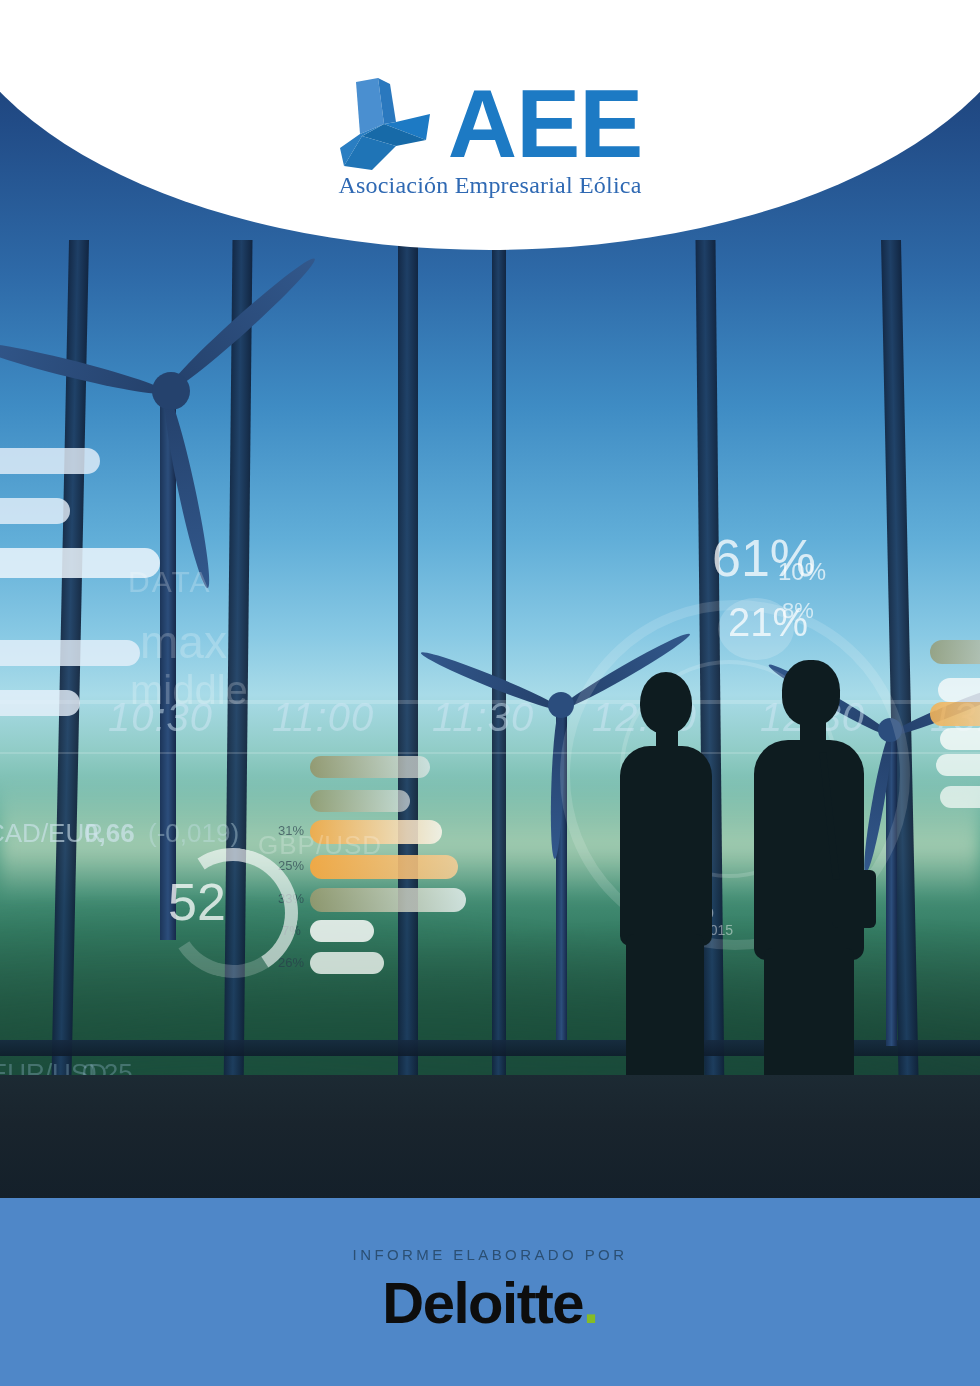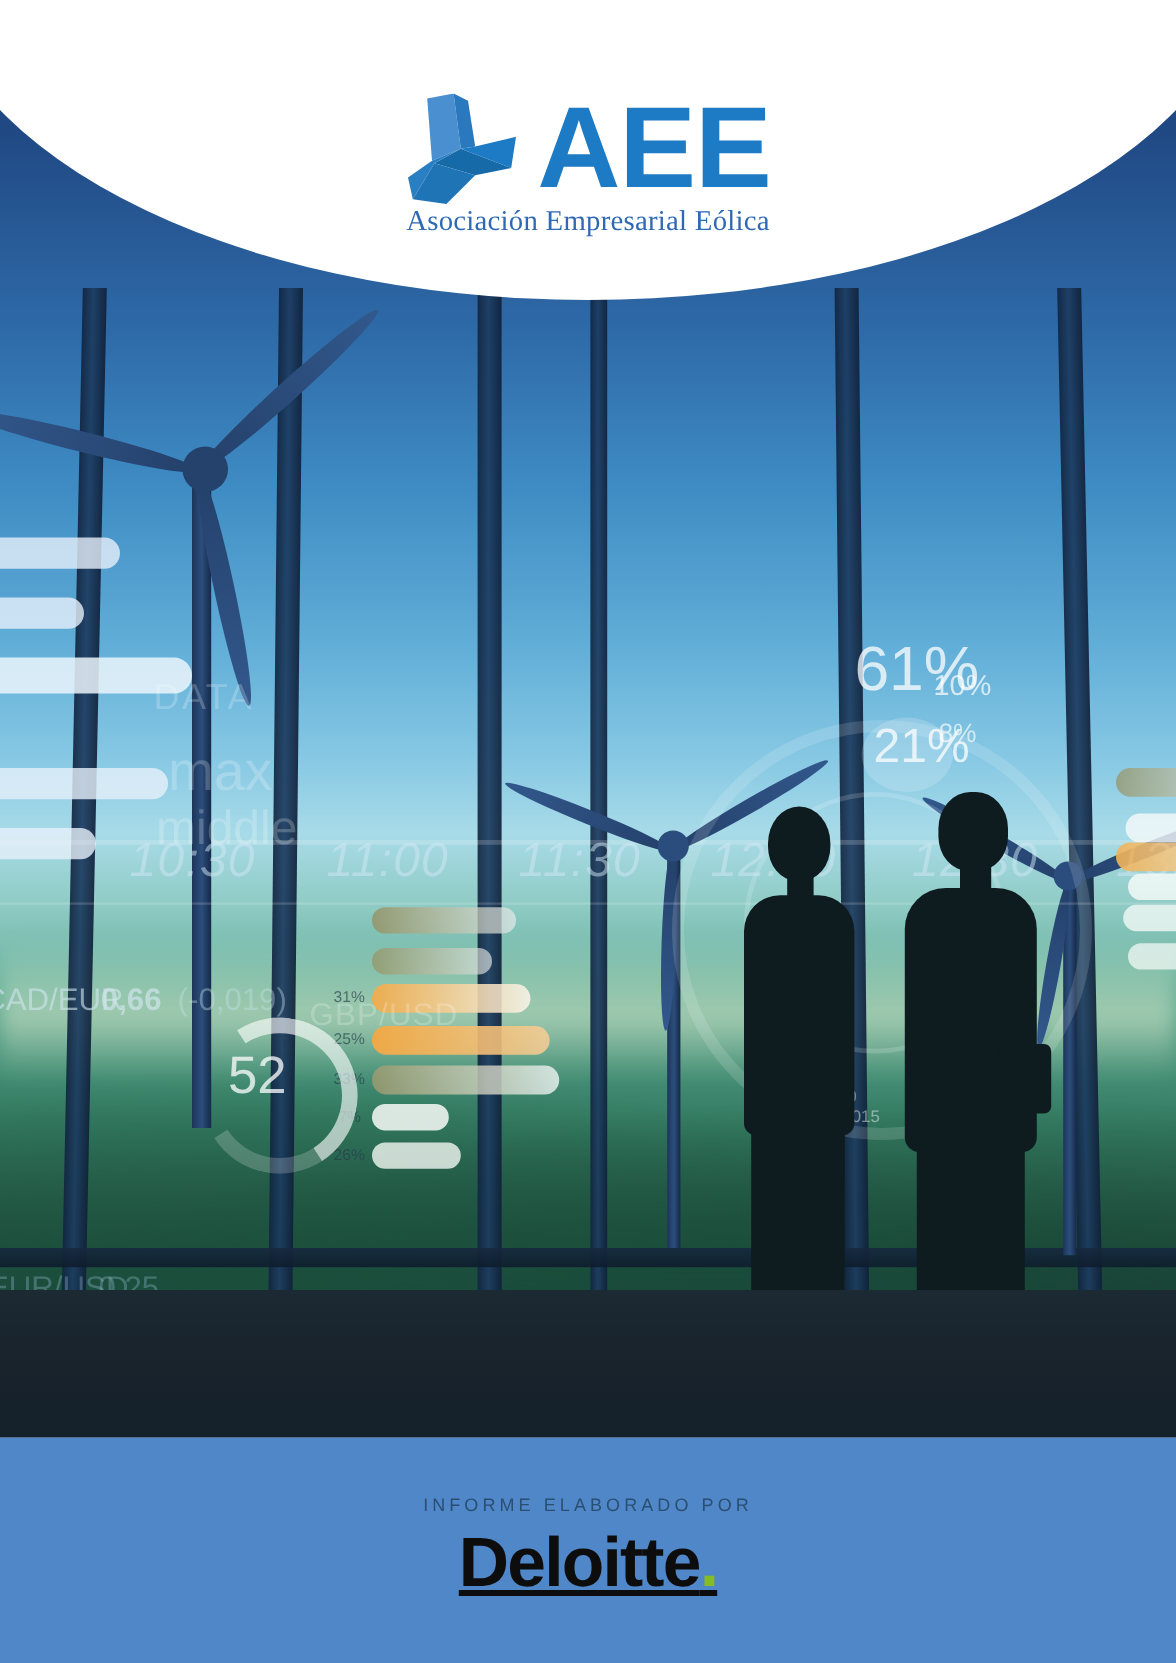--- a/index.html
+++ b/index.html
@@ -147,21 +147,21 @@
   }
   .footer-inner{
     position:absolute;left:0;top:48px;width:980px;text-align:center;
   }
   .f-label{
     font-size:15px;letter-spacing:3.4px;color:#2b4f73;
     font-family:"Liberation Sans",sans-serif;
   }
   .f-deloitte{
     margin-top:6px;font-size:58px;font-weight:bold;color:#0d0d0d;
-    letter-spacing:-1.5px;font-family:"Liberation Sans",sans-serif;text-decoration:underline;
+    letter-spacing:-1.5px;font-family:"Liberation Sans",sans-serif;
   }
   .f-dot{color:#86bc25;}
 </style>
 </head>
 <body>
 
 <div class="page">
 
   <div class="photo">
 
@@ -237,21 +237,21 @@
     <div class="pill" style="left:310px;top:952px;width:74px;height:22px;background:rgba(242,248,243,.8);"></div>
 
     <div class="barlabel" style="left:278px;top:823px;">31%</div>
     <div class="barlabel" style="left:278px;top:858px;">25%</div>
     <div class="barlabel" style="left:278px;top:891px;">33%</div>
     <div class="barlabel" style="left:282px;top:923px;">7%</div>
     <div class="barlabel" style="left:278px;top:955px;">26%</div>
     <div class="faint" style="left:258px;top:830px;font-size:26px;letter-spacing:1px;">GBP/USD</div>
 
     <div style="position:absolute;left:168px;top:848px;width:104px;height:104px;border-radius:50%;border:13px solid rgba(255,255,255,.62);border-left-color:transparent;border-bottom-color:rgba(255,255,255,.2);transform:rotate(12deg);"></div>
-    <div style="position:absolute;left:190px;top:872px;font-size:44px;color:rgba(255,255,255,.75);font-family:'Liberation Sans',sans-serif;">52</div>
+    <div style="position:absolute;left:168px;top:872px;font-size:52px;color:rgba(255,255,255,.75);font-family:'Liberation Sans',sans-serif;">52</div>
 
     <div style="position:absolute;left:-14px;top:818px;font-size:26px;color:rgba(210,230,240,.6);">CAD/EUR</div>
     <div style="position:absolute;left:84px;top:818px;font-size:26px;color:rgba(210,230,240,.65);font-weight:bold;">0,66</div>
     <div style="position:absolute;left:148px;top:818px;font-size:26px;color:rgba(200,225,235,.38);">(-0,019)</div>
     <div style="position:absolute;left:-10px;top:1058px;font-size:26px;color:rgba(150,185,205,.35);">EUR/USD</div>
     <div style="position:absolute;left:82px;top:1058px;font-size:26px;color:rgba(150,185,205,.35);">0,25</div>
 
     <div style="position:absolute;left:706px;top:905px;font-size:14px;color:rgba(255,255,255,.45);">0</div>
     <div style="position:absolute;left:702px;top:922px;font-size:14px;color:rgba(255,255,255,.45);">2015</div>
 

